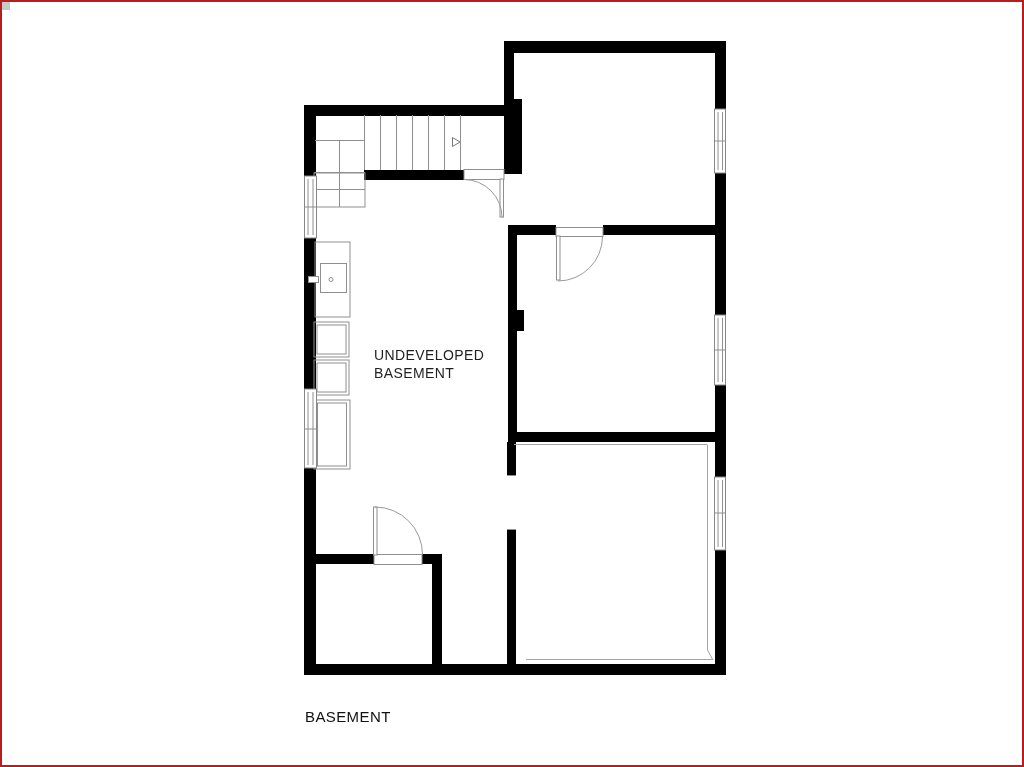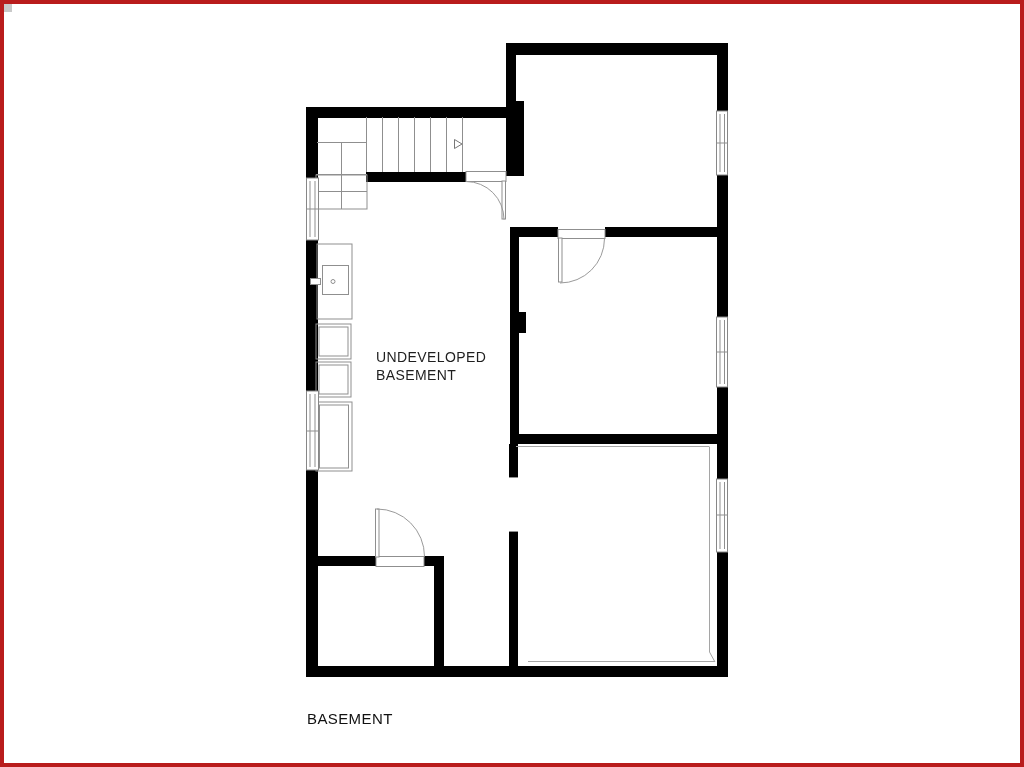--- a/index.html
+++ b/index.html
@@ -1,21 +1,21 @@
 <!DOCTYPE html>
 <html><head>
 <meta charset="utf-8">
 <style>
   html,body{margin:0;padding:0;background:#fff;}
   #canvas{
     position:relative;
     width:1024px;height:767px;
     background:#ffffff;
     box-sizing:border-box;
-    border:4px solid #b91c1c;
+    border:2px solid #b91c1c;
     overflow:hidden;
     font-family:"Liberation Sans", sans-serif;
   }
   #corner-mark{
     position:absolute;left:0;top:0;width:8px;height:8px;
     background:#c9c9c9;
   }
   svg{position:absolute;left:0;top:0;}
   .wall{fill:#000;stroke:none;}
   .thin{stroke:#8f8f8f;stroke-width:1;fill:none;}

